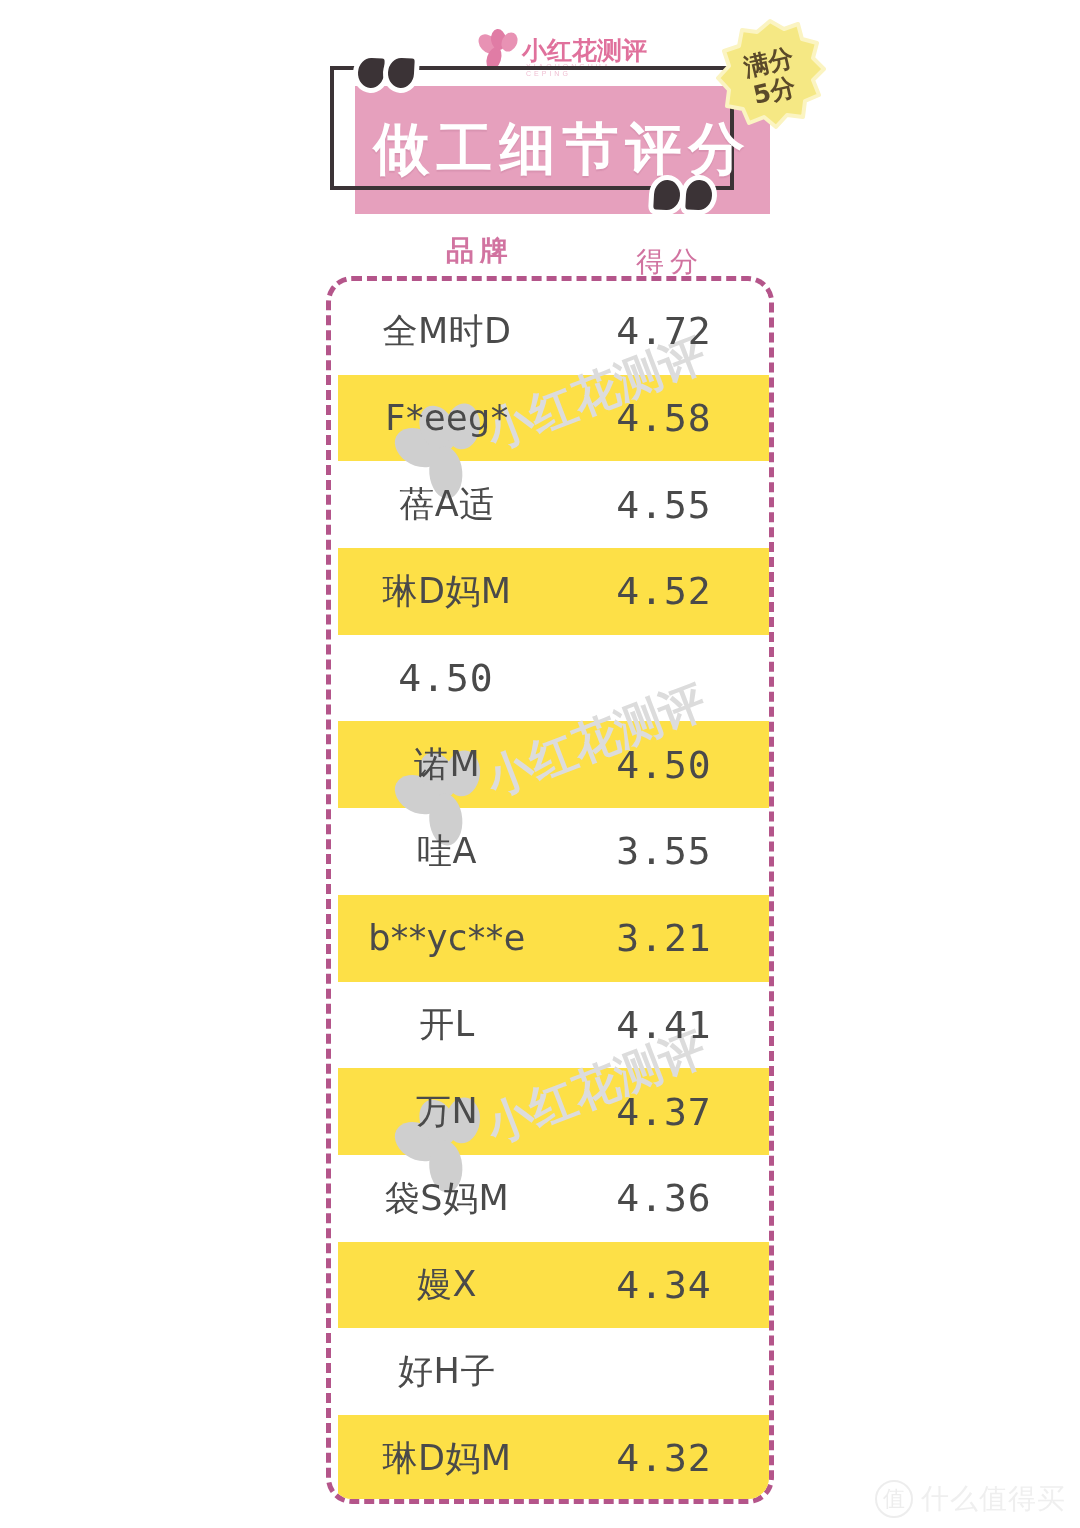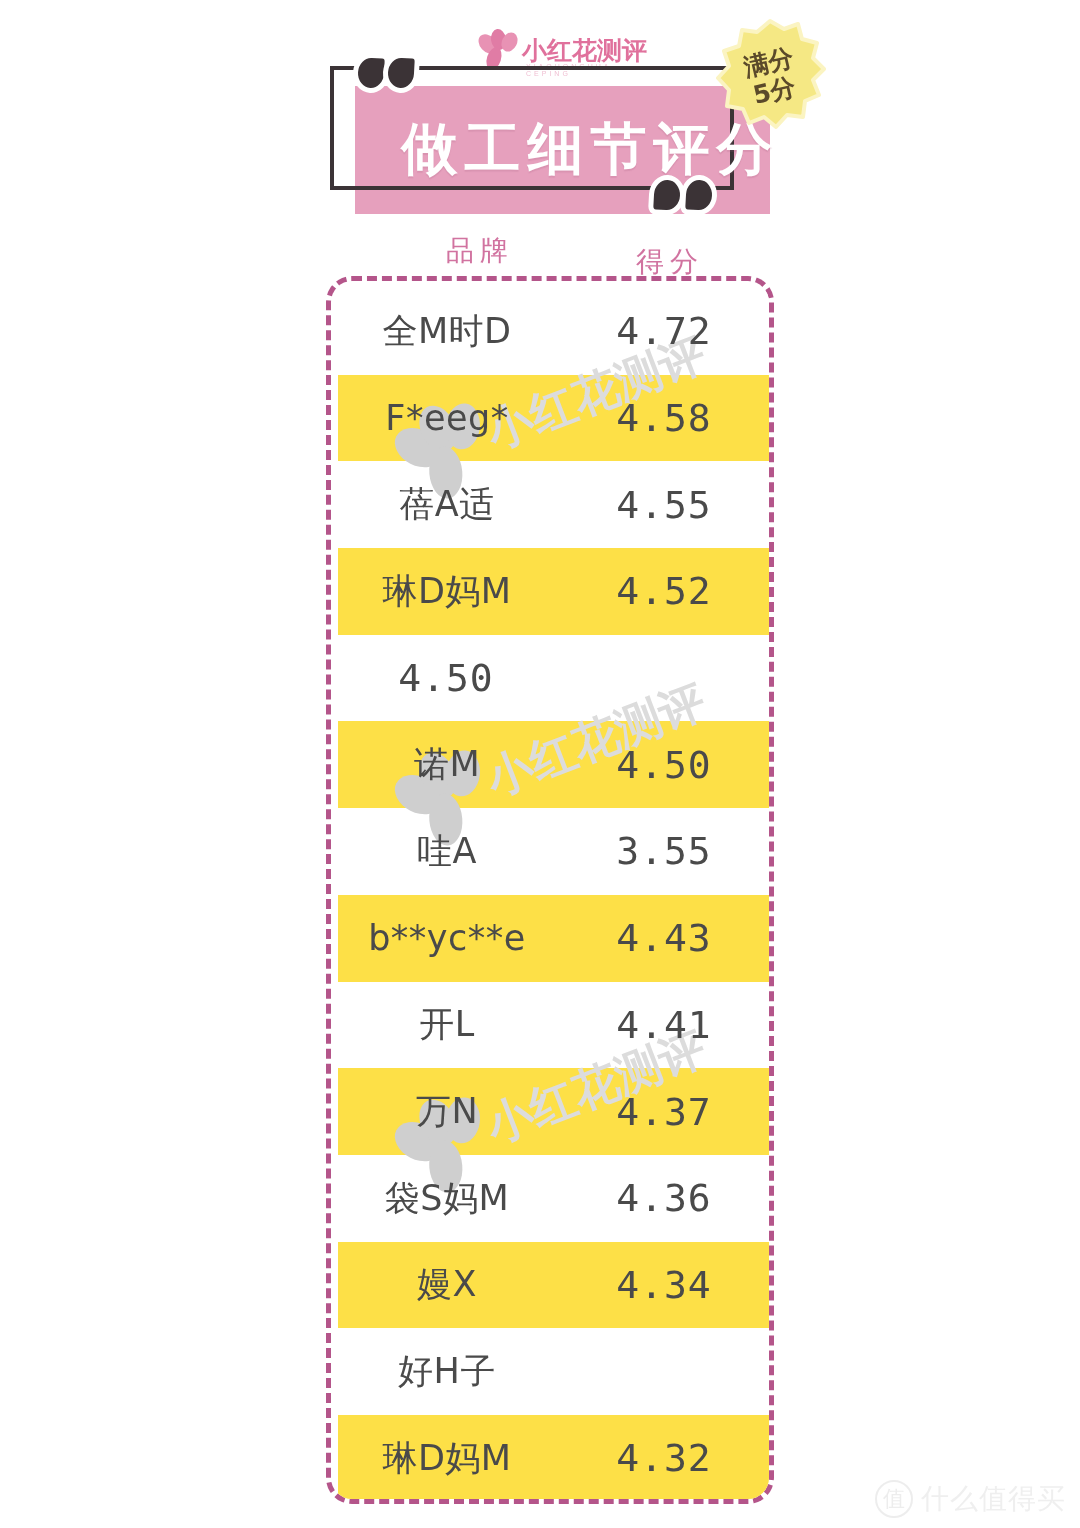--- a/index.html
+++ b/index.html
@@ -92,21 +92,20 @@
     height: 128px;
     display: flex;
     align-items: center;
     justify-content: center;
     font-size: 56px;
     font-weight: bold;
     color: #ffffff;
     letter-spacing: 7px;
     font-family: "DejaVu Sans", sans-serif;
     text-shadow: 0 2px 1px rgba(160,90,120,0.18);
-    padding-left: 28px;
   }
   .quote-mark-shape {
     position: absolute;
     width: 26px;
     height: 30px;
     background: #3b3336;
     border-radius: 50% 50% 50% 10%;
     box-shadow: 0 0 0 5px #ffffff;
   }
   .qo1 { left: 28px;  top: -8px;  transform: rotate(183deg); }
@@ -153,21 +152,21 @@
   .col-headers .h-brand,
   .col-headers .h-score {
     position: absolute;
     top: 0;
     font-size: 28px;
     color: #d173a0;
     letter-spacing: 6px;
     font-family: "DejaVu Sans", sans-serif;
     text-align: center;
   }
-  .col-headers .h-brand { left: 60px;  width: 180px; }
+  .col-headers .h-brand { left: 60px;  width: 180px; font-weight: bold; }
   .col-headers .h-score { left: 250px; width: 180px; margin-top: 11px; }
 
   
   .table-wrap {
     position: absolute;
     left: 326px;
     top: 276px;
     width: 448px;
     height: 1228px;
     border: 5px dashed #b4558a;
@@ -364,21 +363,21 @@
     <div class="row alt">
       <span class="cell-brand">诺M</span>
       <span class="cell-score">4.50</span>
     </div>
     <div class="row">
       <span class="cell-brand">哇A</span>
       <span class="cell-score">3.55</span>
     </div>
     <div class="row alt">
       <span class="cell-brand">b**yc**e</span>
-      <span class="cell-score">4.43</span>
+      <span class="cell-score">3.21</span>
     </div>
     <div class="row">
       <span class="cell-brand">开L</span>
       <span class="cell-score">4.41</span>
     </div>
     <div class="row alt">
       <span class="cell-brand">万N</span>
       <span class="cell-score">4.37</span>
     </div>
     <div class="row">

